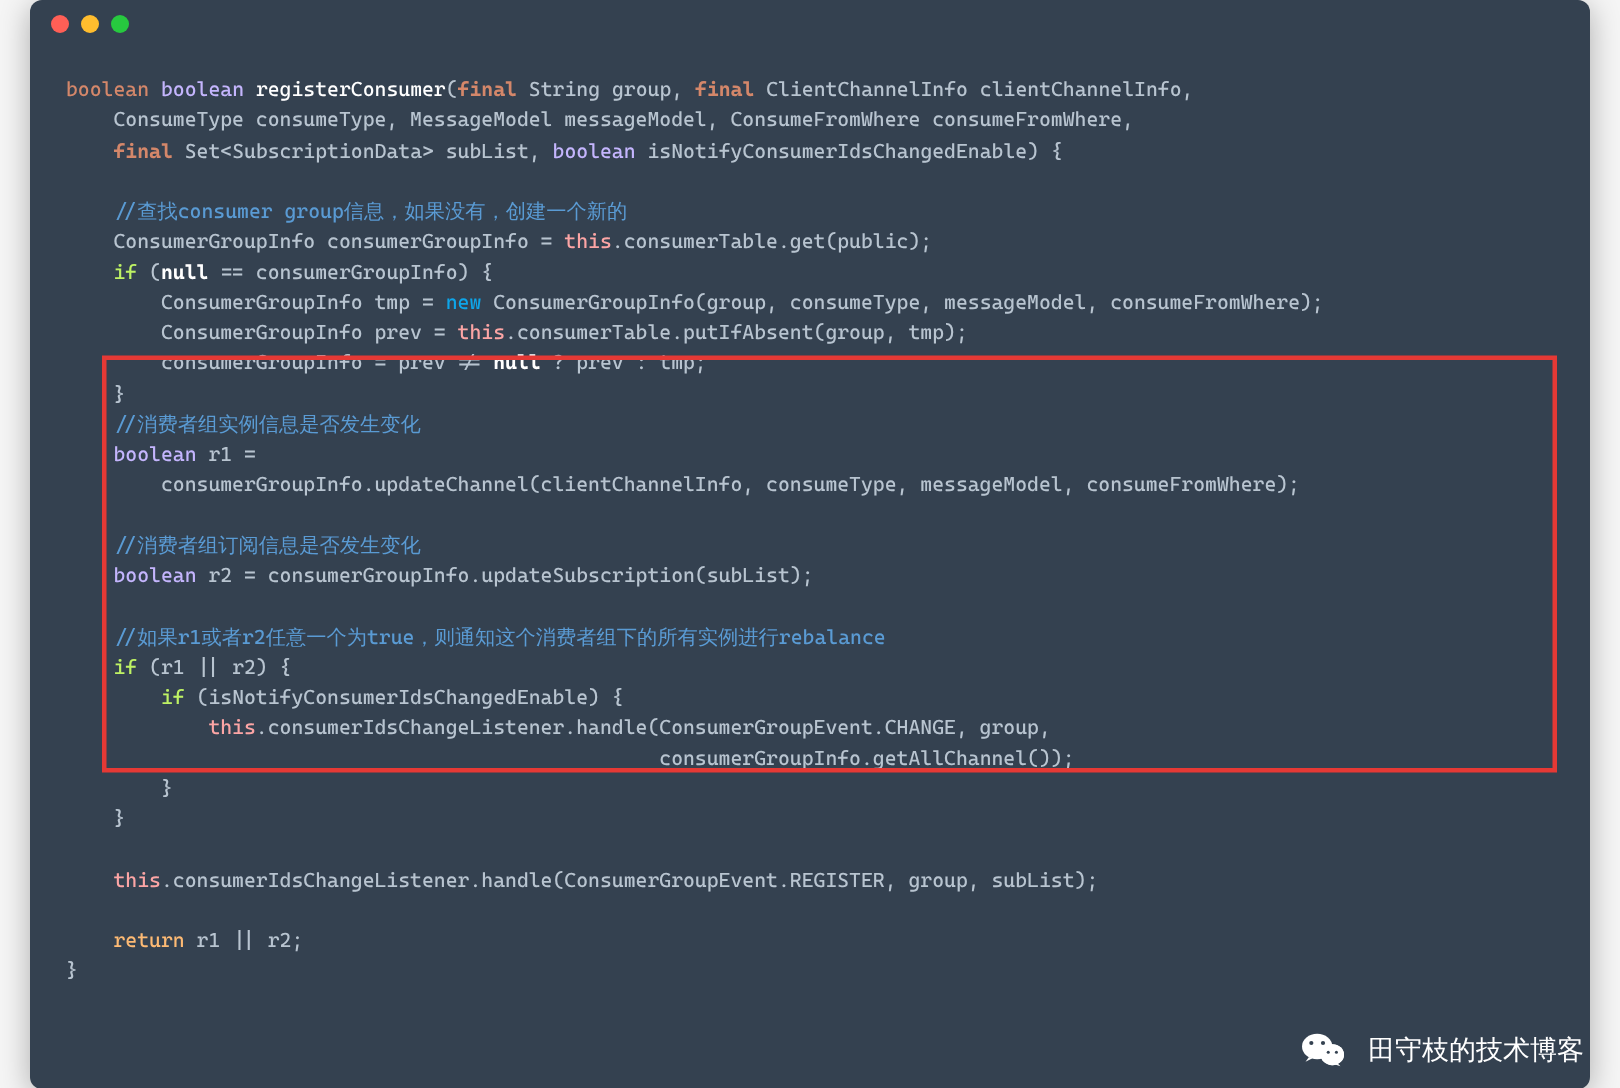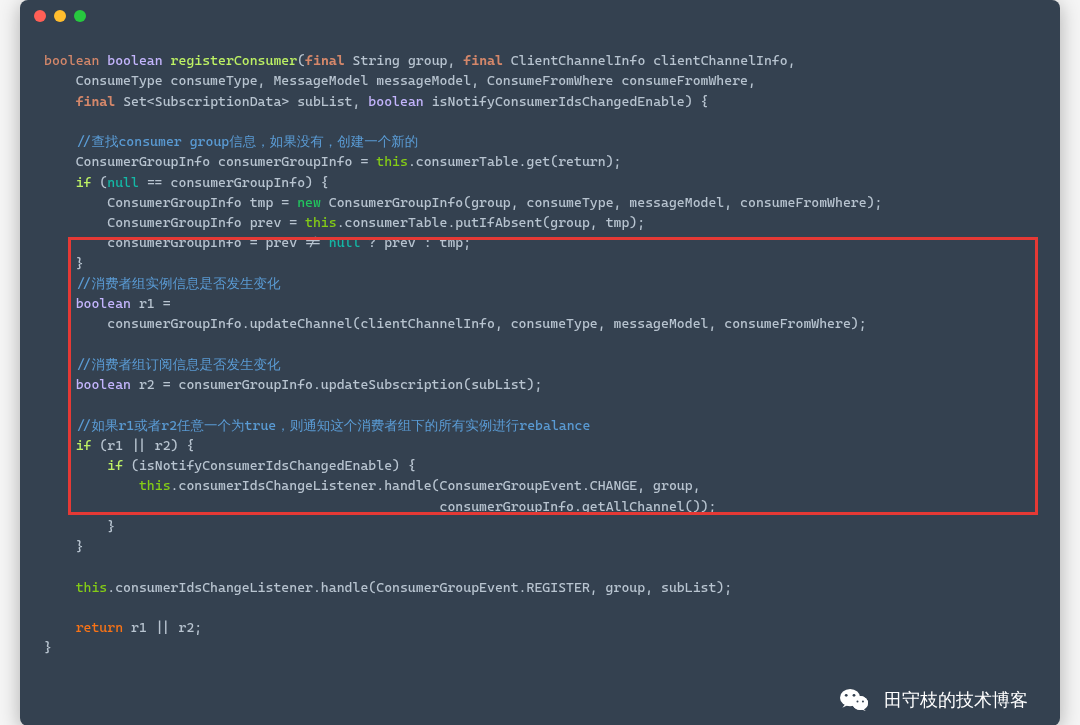--- a/index.html
+++ b/index.html
@@ -43,43 +43,43 @@
       padding: 18px 24px 28px 24px;
       font-size: 13.5px;
       line-height: 1.5;
       color: #e0e0e0;
       white-space: pre;
       position: relative;
     }
     .kw-vis { color: #d4876a; }
     .kw-final { color: #d4876a; font-weight: bold; }
     .kw-boolean { color: #c4b5fd; }
-    .kw-new { color: #22c55e; }
-    .kw-null { color: #14b8a6; }
-    .kw-this { color: #84cc16; }
+    .kw-new { color: #0ea5e9; }
+    .kw-null { color: #ffffff; font-weight: bold; }
+    .kw-this { color: #fca5a5; }
     .kw-if { color: #bef264; }
-    .kw-return { color: #f97316; }
+    .kw-return { color: #fdba74; }
     .type { color: #b8c4d0; text-align: right; }
-    .method-name { color: #bef264; }
+    .method-name { color: #ffffff; }
     .comment { color: #5a9bd4; }
     .ident { color: #b8c4d0; text-align: right; }
     .punct { color: #b8c4d0; }
     .highlight-box {
       position: absolute;
       border: 3px solid #e53935;
       left: 48px;
       width: 970px;
       top: 205px;
       height: 278px;
       pointer-events: none;
     }
     .watermark {
       position: absolute;
       bottom: 12px;
-      right: 32px;
+      right: 4px;
       display: flex;
       align-items: center;
       gap: 16px;
       color: #fff;
       font-family: -apple-system, BlinkMacSystemFont, 'Segoe UI', sans-serif;
       font-size: 18px;
     }
     .watermark-icon {
       width: 28px;
       height: 28px;
@@ -99,21 +99,21 @@
   <div class="titlebar">
     <div class="dot dot-red"></div>
     <div class="dot dot-yellow"></div>
     <div class="dot dot-green"></div>
   </div>
   <div class="code-area"><span class="kw-vis">boolean</span> <span class="kw-boolean">boolean</span> <span class="method-name">registerConsumer</span><span class="punct">(</span><span class="kw-final">final</span> <span class="type">String</span> <span class="ident">group,</span> <span class="kw-final">final</span> <span class="ident">ClientChannelInfo clientChannelInfo,</span>
     <span class="ident">ConsumeType consumeType, MessageModel messageModel, ConsumeFromWhere consumeFromWhere,</span>
     <span class="kw-final">final</span> <span class="ident">Set&lt;SubscriptionData&gt; subList,</span> <span class="kw-boolean">boolean</span> <span class="ident">isNotifyConsumerIdsChangedEnable) {</span>
 
     <span class="comment">//查找consumer group信息，如果没有，创建一个新的</span>
-    <span class="ident">ConsumerGroupInfo consumerGroupInfo = </span><span class="kw-this">this</span><span class="ident">.consumerTable.get(return);</span>
+    <span class="ident">ConsumerGroupInfo consumerGroupInfo = </span><span class="kw-this">this</span><span class="ident">.consumerTable.get(public);</span>
     <span class="kw-if">if</span><span class="ident"> (</span><span class="kw-null">null</span><span class="ident"> == consumerGroupInfo) {</span>
         <span class="ident">ConsumerGroupInfo tmp = </span><span class="kw-new">new</span><span class="ident"> ConsumerGroupInfo(group, consumeType, messageModel, consumeFromWhere);</span>
         <span class="ident">ConsumerGroupInfo prev = </span><span class="kw-this">this</span><span class="ident">.consumerTable.putIfAbsent(group, tmp);</span>
         <span class="ident">consumerGroupInfo = prev != </span><span class="kw-null">null</span><span class="ident"> ? prev : tmp;</span>
     <span class="ident">}</span>
     <span class="comment">//消费者组实例信息是否发生变化</span>
     <span class="kw-boolean">boolean</span><span class="ident"> r1 =</span>
         <span class="ident">consumerGroupInfo.updateChannel(clientChannelInfo, consumeType, messageModel, consumeFromWhere);</span>
 
     <span class="comment">//消费者组订阅信息是否发生变化</span>

